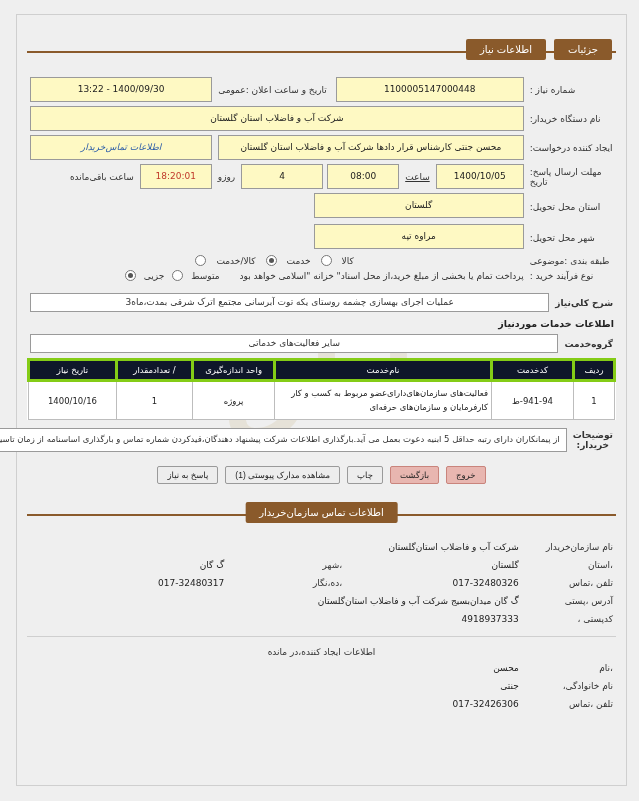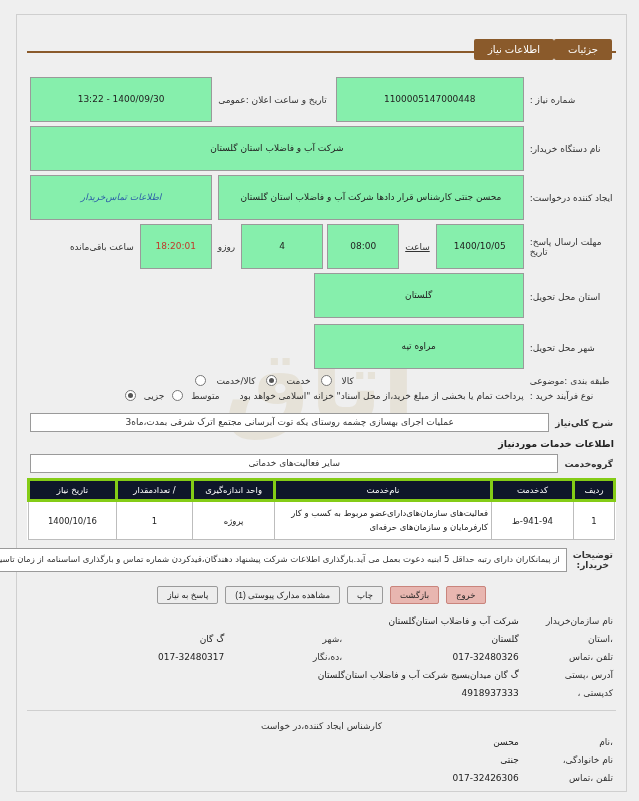--- a/index.html
+++ b/index.html
@@ -75,24 +75,24 @@
   td.lbl{
     text-align:left;
     color:#333;
     width:1%;
     padding-left:4px;
     font-size:9px;
   }
   .fld{
     display:block;
     border:1px solid #9a9a9a;
-    background:#86efac;
+    background:#fef9c3;
     height:15px;
     line-height:15px;
-    padding:14px 4px;
+    padding:4px 4px;
     font-size:9px;
     text-align:center;
     color:#222;
     overflow:hidden;
     white-space:nowrap;
   }
   .fld.lnk{color:#2b5ca8;font-style:italic;}
   .fld.red{color:#c0392b;}
   .radioline{display:flex;align-items:center;gap:4px;justify-content:flex-start;}
   .rad{
@@ -187,21 +187,21 @@
 
 <div class="page">
   <div class="watermark">اتاق</div>
 
   <div class="sheet">
     <div class="inner">
 
       <div class="barwrap">
         <div class="barline"></div>
         <div class="bartab" style="right:4px;text-align:right;">جزئیات</div>
-        <div class="bartab" style="right:62px;">اطلاعات نیاز</div>
+        <div class="bartab" style="right:70px;">اطلاعات نیاز</div>
       </div>
 
       <table class="form">
         <tbody>
             <tr>
           <td class="lbl">شماره نیاز :</td>
           <td style="width:29%">
                 <span class="fld">1100005147000448</span>
               </td>
           <td class="lbl">تاریخ و ساعت اعلان :عمومی</td>
@@ -335,20 +335,24 @@
         </table>
 
       <div class="btnrow">
         <button class="btn exit">خروج</button>
         <button class="btn back">بازگشت</button>
         <button class="btn">چاپ</button>
         <button class="btn">مشاهده مدارک پیوستی (1)</button>
         <button class="btn">پاسخ به نیاز</button>
       </div>
 
+      <div class="barwrap" style="margin-top:18px;">
+        <div class="barline"></div>
+        <div class="bartab center">اطلاعات  تماس  سازمان‌خریدار</div>
+      </div>
 
       <div class="contact">
         <table class="contact-tbl">
           <tbody>
               <tr>
             <td class="clbl" style="width:16%">نام  سازمان‌خریدار</td>
             <td class="cval" style="width:30%">شرکت آب و فاضلاب استان‌گلستان</td>
             <td style="width:20%"></td>
             <td style="width:34%"></td>
           </tr>
@@ -372,21 +376,21 @@
             <td class="clbl">کد‌پستی ،</td>
             <td class="cval">4918937333</td>
             <td></td>
                 <td></td>
           </tr>
         </tbody>
           </table>
 
         <hr class="hr">
 
-        <div class="sub-title" style="text-align:center;">کارشناس ایجاد کننده،در خواست</div>
+        <div class="sub-title" style="text-align:center;">اطلاعات ایجاد کننده،در مانده</div>
 
         <table class="contact-tbl">
           <tbody>
               <tr>
             <td class="clbl" style="width:16%">،نام</td>
             <td class="cval" style="width:30%">محسن</td>
             <td style="width:20%"></td>
                 <td style="width:34%"></td>
           </tr>
           <tr>

